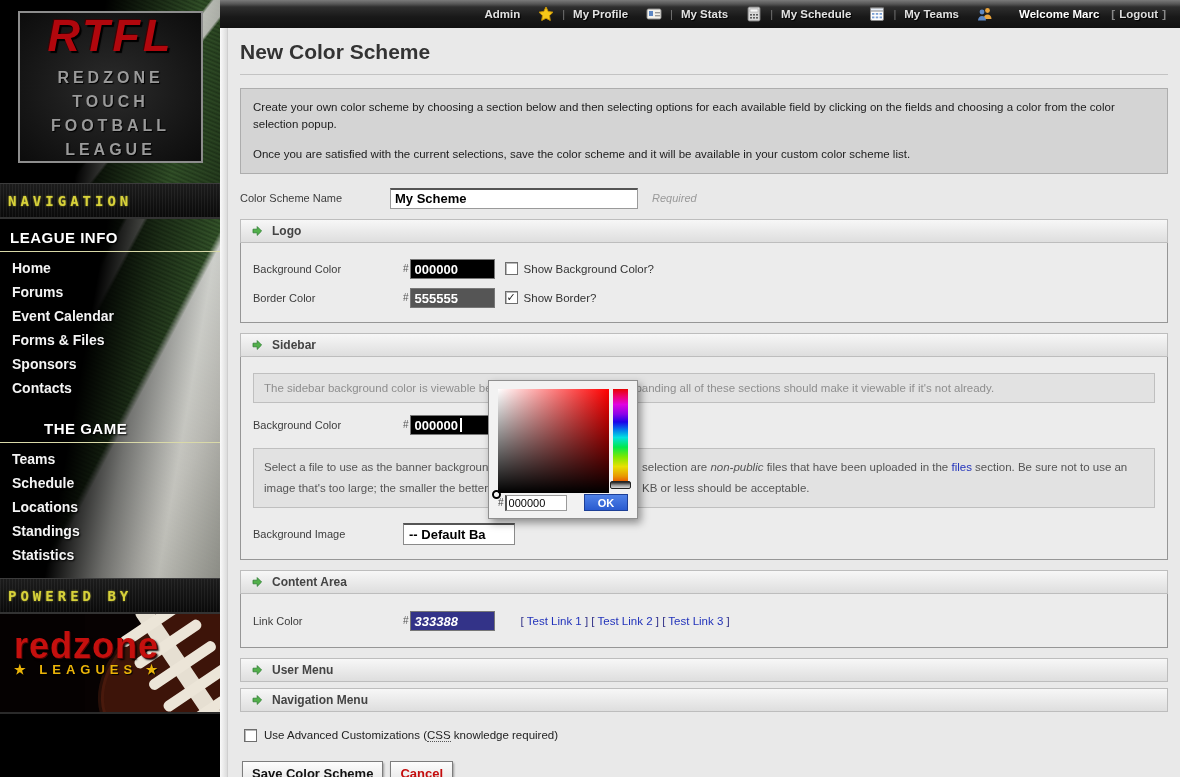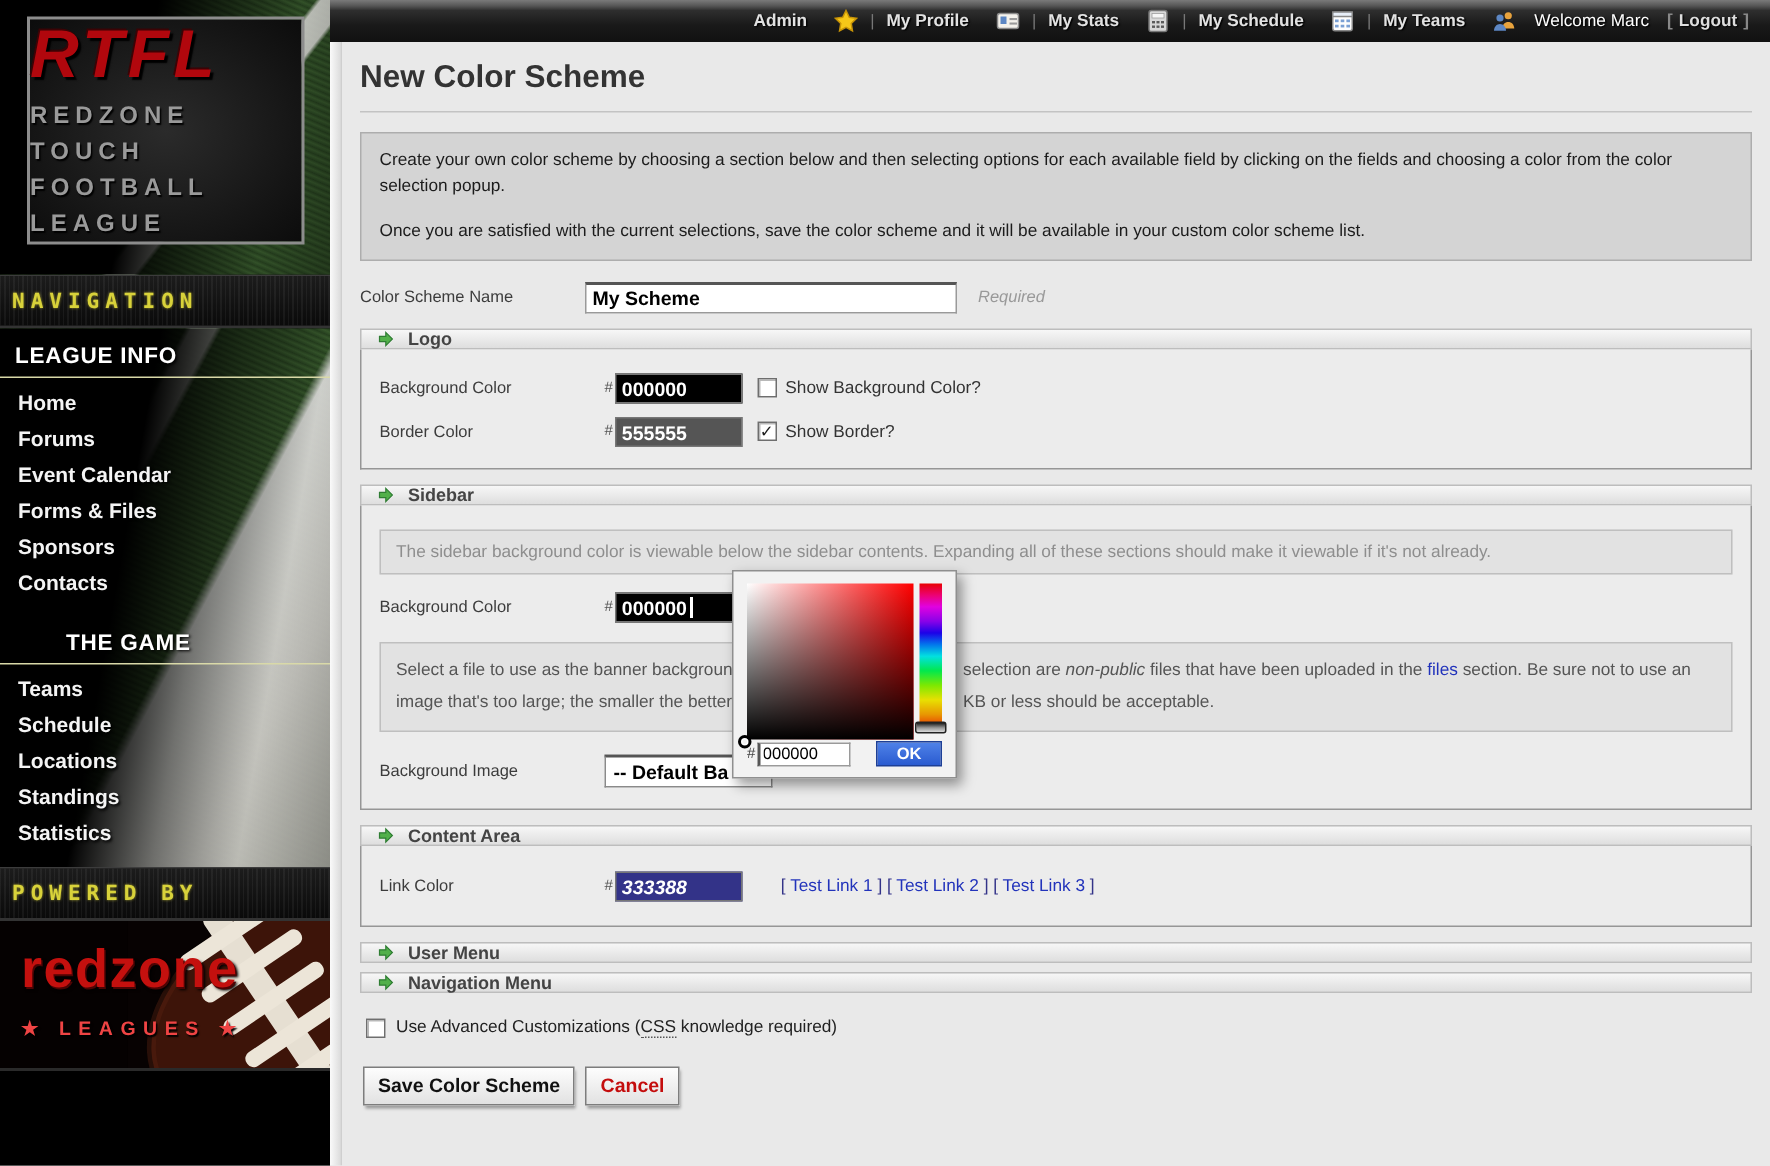--- a/index.html
+++ b/index.html
@@ -17,40 +17,40 @@
     background:linear-gradient(to bottom,#7a7a7a 0,#555 4px,#2e2e2e 7px,#191919 60%,#111 100%);
     display:flex; align-items:center; justify-content:flex-end;
     padding-right:14px; z-index:5;
   }
   .topbar .menu-item {
     display:flex; align-items:center; gap:18px;
     color:#e2e2e2; font-size:11.5px; font-weight:bold; cursor:pointer;
     text-shadow:1px 1px 1px #000;
   }
   .topbar .sep { color:#777; margin:0 8px; font-size:11px; }
-  .topbar .welcome { color:#fff; font-size:11.5px; font-weight:normal; margin-left:12px; text-shadow:1px 1px 1px #000;}
+  .topbar .welcome { color:#fff; font-size:11.5px; font-weight:bold; margin-left:26px; text-shadow:1px 1px 1px #000;}
   .topbar .logout-wrap { margin-left:12px; display:flex; align-items:center; gap:4px;}
   .topbar .bracket { color:#888; font-size:11.5px; font-weight:bold;}
   .topbar .logout { color:#ddd; font-size:11.5px; font-weight:bold; cursor:pointer; text-shadow:1px 1px 1px #000;}
   .ticon { width:16px; height:16px; display:inline-block; }
 
   
   .sidebar { position:absolute; left:0; top:0; width:220px; height:777px; background:#000; z-index:6; }
   .sb-photo-top {
     height:183px; position:relative;
     background:
       linear-gradient(100deg, #000 0%, #000 42%, rgba(0,0,0,.55) 62%, rgba(0,0,0,.15) 80%, rgba(0,0,0,.35) 100%),
       linear-gradient(128deg, transparent 58%, rgba(240,240,235,.9) 59%, rgba(240,240,235,.9) 64%, transparent 65%),
       repeating-linear-gradient(23deg, #2c4a24 0px, #3c6030 2px, #294521 4px);
   }
   .logo-box {
     position:absolute; left:18px; top:11px; width:185px; height:152px;
     border:2px solid #8d8d8d;
     background:radial-gradient(ellipse at center, #2b2b2b 0%, #151515 70%, #0c0c0c 100%);
-    display:flex; flex-direction:column; align-items:flex-start; justify-content:center;
+    display:flex; flex-direction:column; align-items:center; justify-content:center;
   }
   .logo-abbr {
     color:#b1070d; font-size:45px; font-weight:900; font-style:italic;
     letter-spacing:3px; line-height:1; text-shadow:2px 2px 1px #000, -1px -1px 0 #3c0305;
     margin-bottom:8px;
   }
   .logo-word {
     color:#9a9a9a; font-size:16px; font-weight:bold; letter-spacing:4px;
     line-height:1.5; text-shadow:1px 1px 1px #000;
   }
@@ -83,21 +83,21 @@
   }
   .sb-group-2 { margin-top:12px;padding-left:44px; }
   .brand-box { height:100px; position:relative; background:#050101; border-bottom:2px solid #2a2a2a; overflow:hidden; }
   .brand-ball { position:absolute; right:0; top:0; }
   .brand-text { position:absolute; left:14px; top:16px; }
   .brand-name {
     color:#c4100e; font-size:36px; font-weight:900; line-height:.9; letter-spacing:1px;
     text-shadow:1px 1px 0 #4d0404, 2px 2px 2px #000;
     font-stretch:condensed;
   }
-  .brand-sub { color:#ef4444; font-size:13px; font-weight:bold; letter-spacing:5px; margin-top:16px; text-shadow:1px 1px 1px #000;}
+  .brand-sub { color:#eab308; font-size:13px; font-weight:bold; letter-spacing:5px; margin-top:0; text-shadow:1px 1px 1px #000;}
   .sb-fill { height:169px; background:#000; }
 
   
   .edge-strip {
     position:absolute; left:220px; top:28px; bottom:0; width:8px;
     background:linear-gradient(to right,#fafafa,#dcdcdc); z-index:4;
     border-right:1px solid #cfcfcf;
   }
   .main {
     position:absolute; left:220px; top:28px; right:0; bottom:0;
@@ -113,21 +113,21 @@
   .name-row { display:flex; align-items:center; margin-top:14px; }
   .field-label { width:150px; font-size:11px; color:#3c3c3c; flex:none; }
   .name-input {
     width:248px; height:21px; background:#fff; font-weight:bold; font-size:13px;
     border:1px solid #9a9a9a; border-top:2px solid #555; padding:0 4px;
     font-family:"Liberation Sans",sans-serif; color:#000;
   }
   .required-note { font-size:11px; font-style:italic; color:#999; margin-left:14px; }
 
   .section-header {
-    margin-top:10px; height:14px; display:flex; align-items:center; gap:9px;
+    margin-top:10px; height:24px; display:flex; align-items:center; gap:9px;
     background:linear-gradient(#f7f7f7,#dedede); border:1px solid #bdbdbd;
     padding-left:10px; cursor:pointer;
   }
   .section-header .sec-label { font-size:12px; font-weight:bold; color:#444; }
   .section-body { border:1px solid #969696; border-top:none; background:#ececec; }
 
   .form-row { display:flex; align-items:center; padding-left:12px; }
   .swatch-wrap { display:flex; align-items:center; }
   .hash { font-size:10px; color:#555; margin-right:1px; }
   .swatch {

